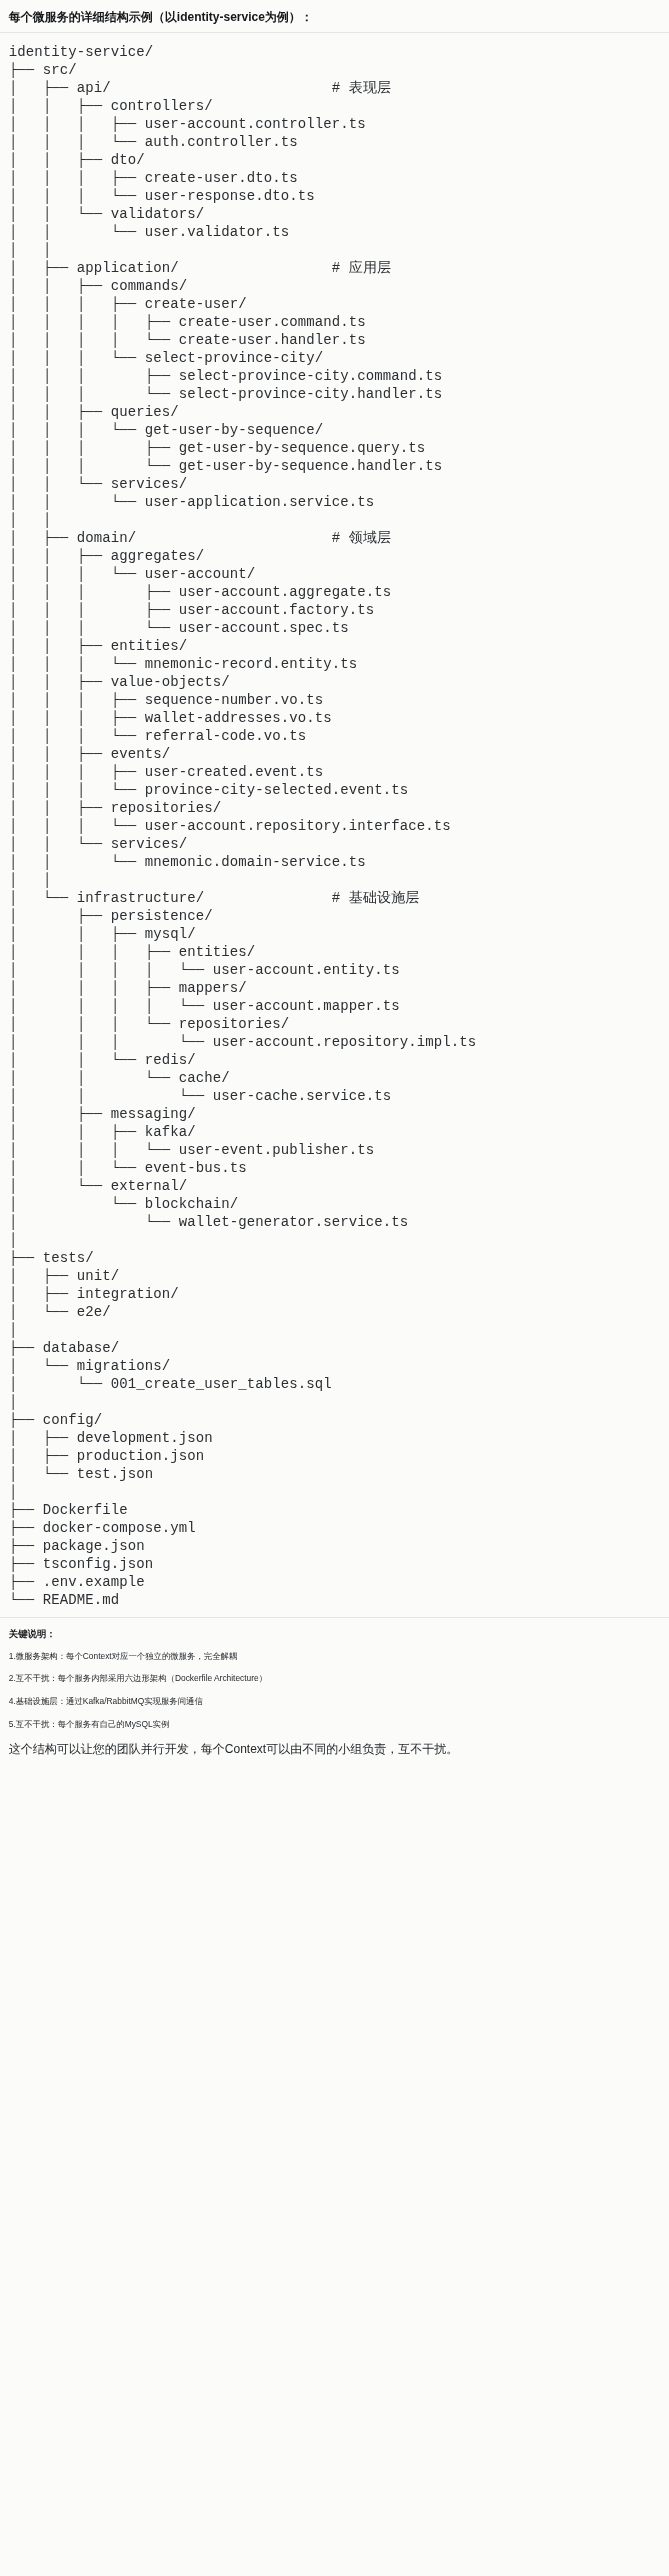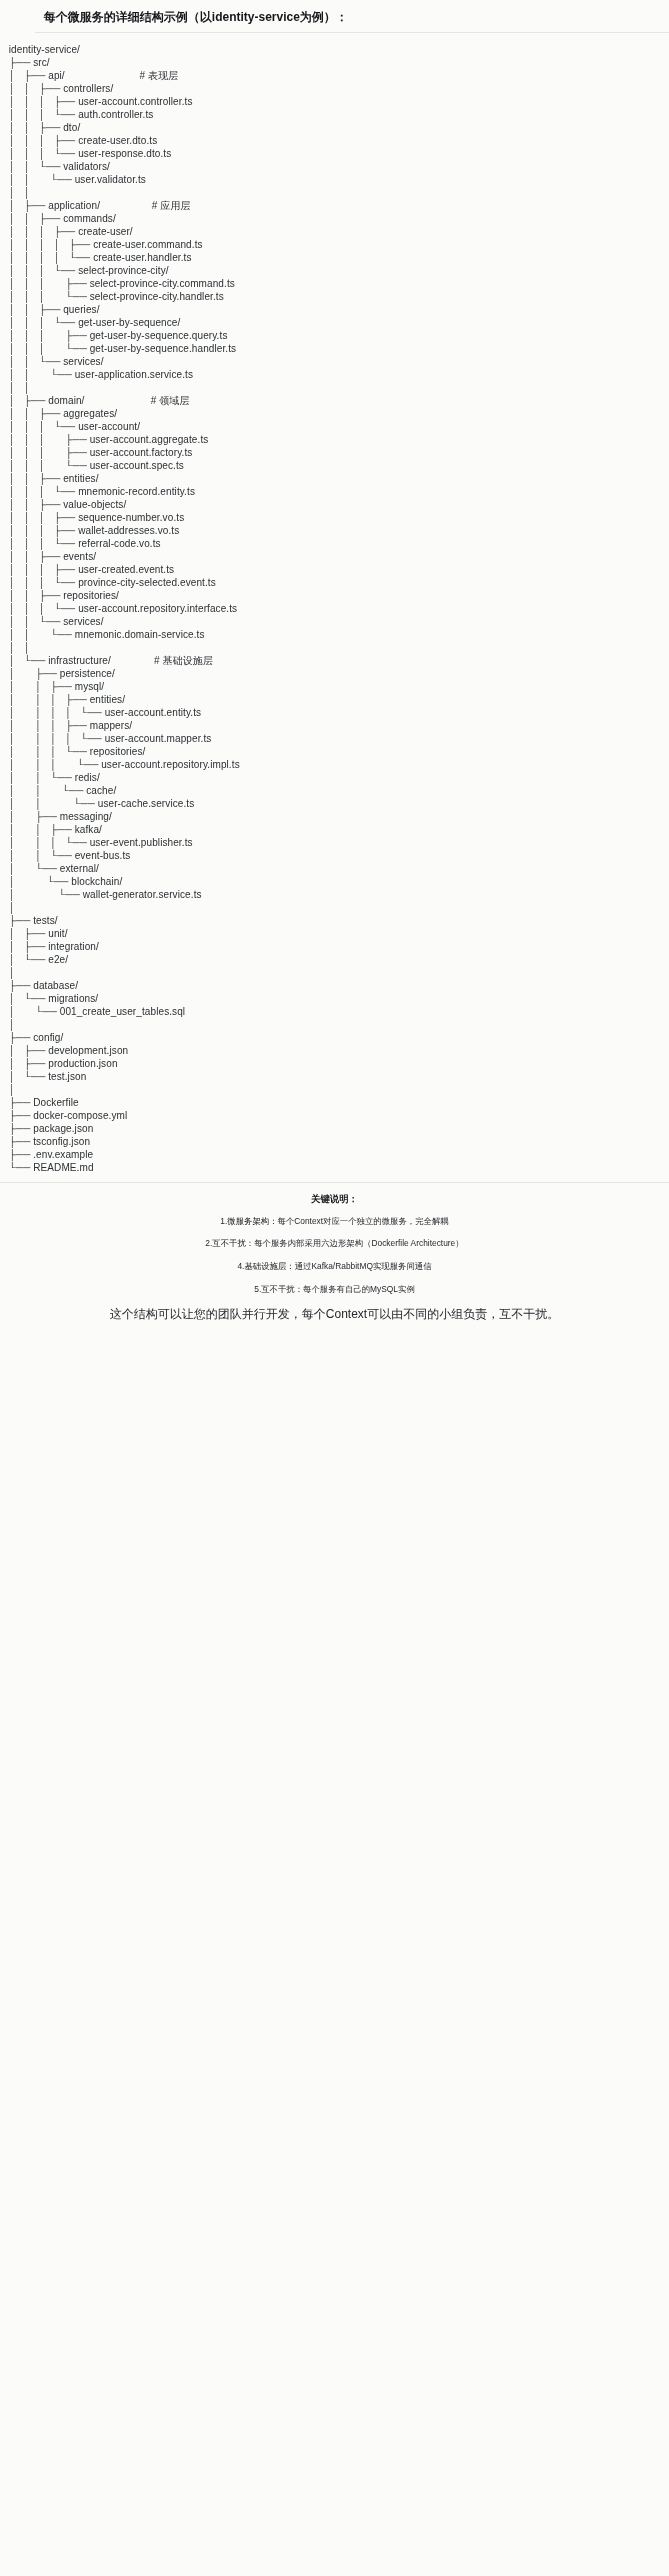--- a/index.html
+++ b/index.html
@@ -13,49 +13,47 @@
   .page{
     width:669px;
     box-sizing:border-box;
     background:#fbfbf9;
   }
   
   .doc-header{
     padding:8.8px 8.8px 7.5px 8.8px;
     border-bottom:0.6px solid #e6e6e0;
     background:#fbfbf9;
-    margin-left:35px;
   }
   .doc-title{
     font-size:12px;
     font-weight:bold;
     letter-spacing:0px;
     color:#14171a;
     line-height:1.35;
   }
   
   .tree-block{
     padding:10px 8.8px 7.5px 8.8px;
     background:#fbfbf9;
     border-bottom:0.6px solid #e6e6e0;
   }
   pre.tree{
     margin:0;
-    font-family:Liberation Sans, sans-serif;
-    font-size:10px;
-    line-height:13px;
+    font-family:Liberation Mono, monospace;
+    font-size:14px;
+    line-height:18px;
     color:#2b2f33;
     white-space:pre;
     letter-spacing:0.1px;
   }
   
   .keypoints{
     padding:10px 8.8px 8.8px 8.8px;
     background:#fbfbf9;
-    text-align:center;
   }
   .kp-title{
     font-size:9.4px;
     font-weight:bold;
     color:#14171a;
     margin:0 0 8.8px 0;
   }
   .kp-item{
     font-size:8.4px;
     line-height:1.5;

